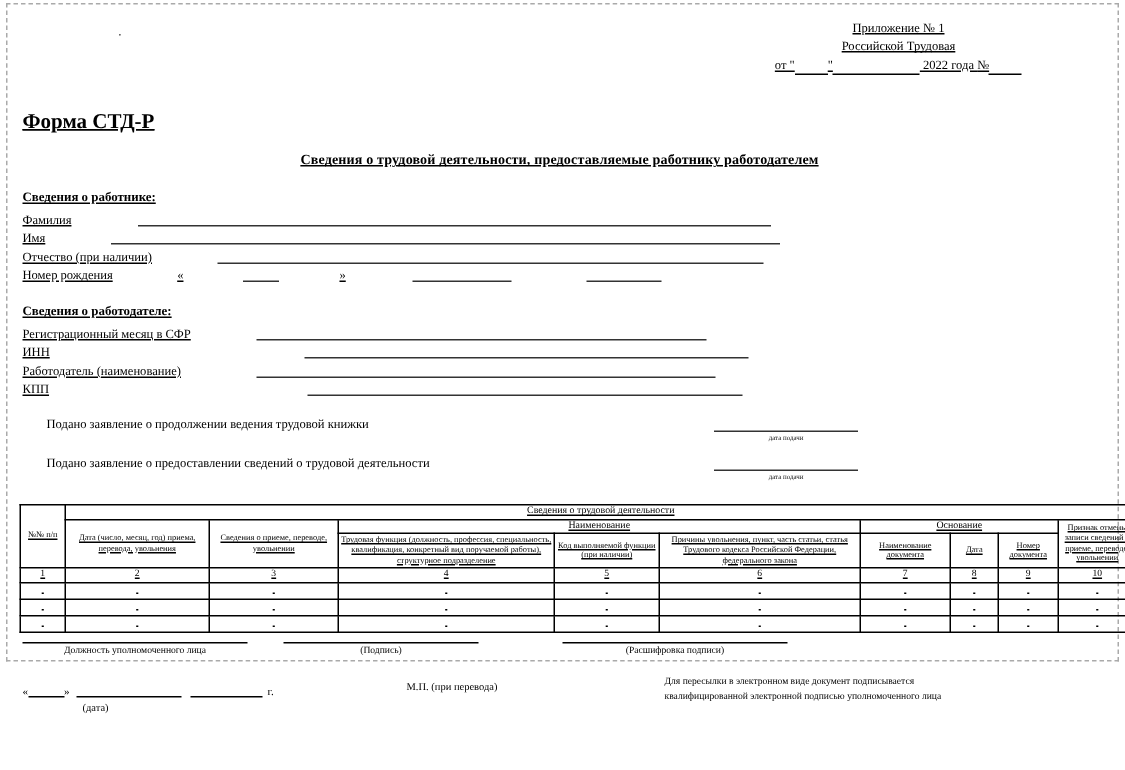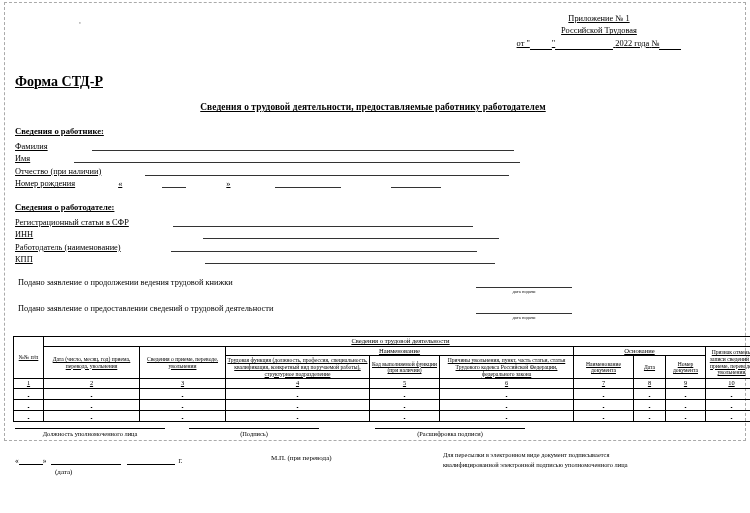--- a/index.html
+++ b/index.html
@@ -85,21 +85,21 @@
     margin-left: 4px;
   }
 
   
   .statement {
     position: relative;
     margin-left: 6px;
     font-size: 8.4px;
     height: 26px;
   }
-  .stmt-text { position: absolute; left: 3px; top: 0; }
+  .stmt-text { position: absolute; left: 16px; top: 0; }
   .stmt-sign {
     position: absolute;
     right: 165px;
     top: 0px;
     width: 96px;
     text-align: center;
   }
   .stmt-sign .sline { border-bottom: 1px solid #333; height: 10px; }
   .stmt-sign .scap { font-size: 4.6px; margin-top: 1px; color: #111; }
 
@@ -190,21 +190,21 @@
       <span class="field-line" style="width:66px"></span>
       <span class="field-line" style="width:50px;margin-left:10px"></span>
     </div>
 
   </div>
 
   <div class="section">
     <div class="section-head">Сведения о работодателе:</div>
 
     <div class="field-row">
-      <span class="field-label">Регистрационный статьи в СФР</span>
+      <span class="field-label">Регистрационный месяц в СФР</span>
       <span class="field-line" style="width:300px"></span>
     </div>
 
     <div class="field-row">
       <span class="field-label">ИНН</span>
       <span class="field-line" style="width:296px;margin-left:130px"></span>
     </div>
 
     <div class="field-row">
       <span class="field-label">Работодатель (наименование)</span>

